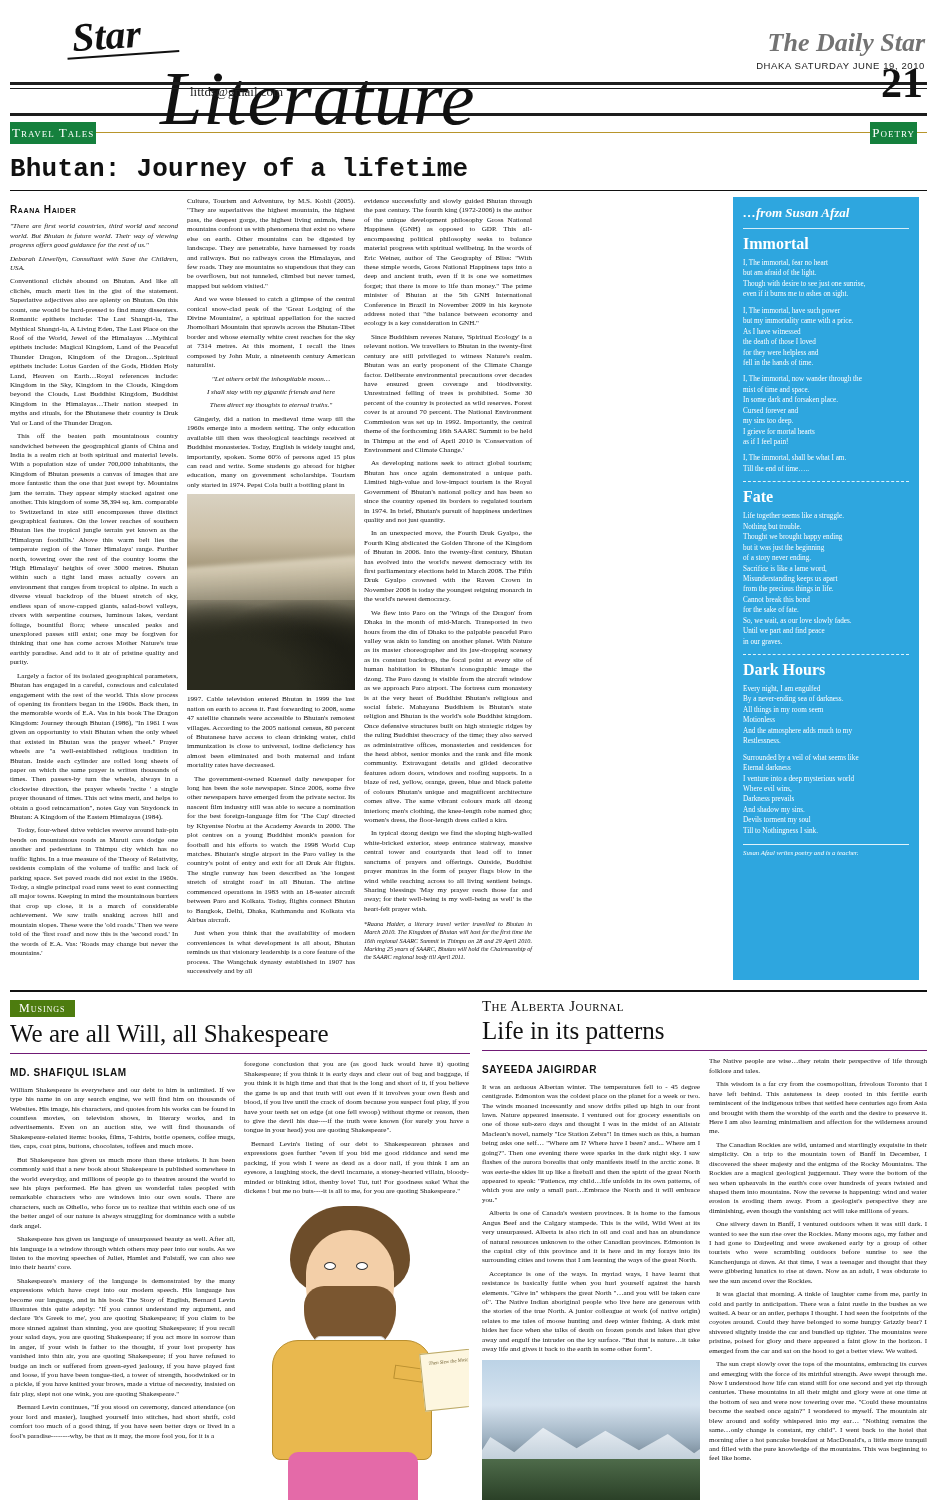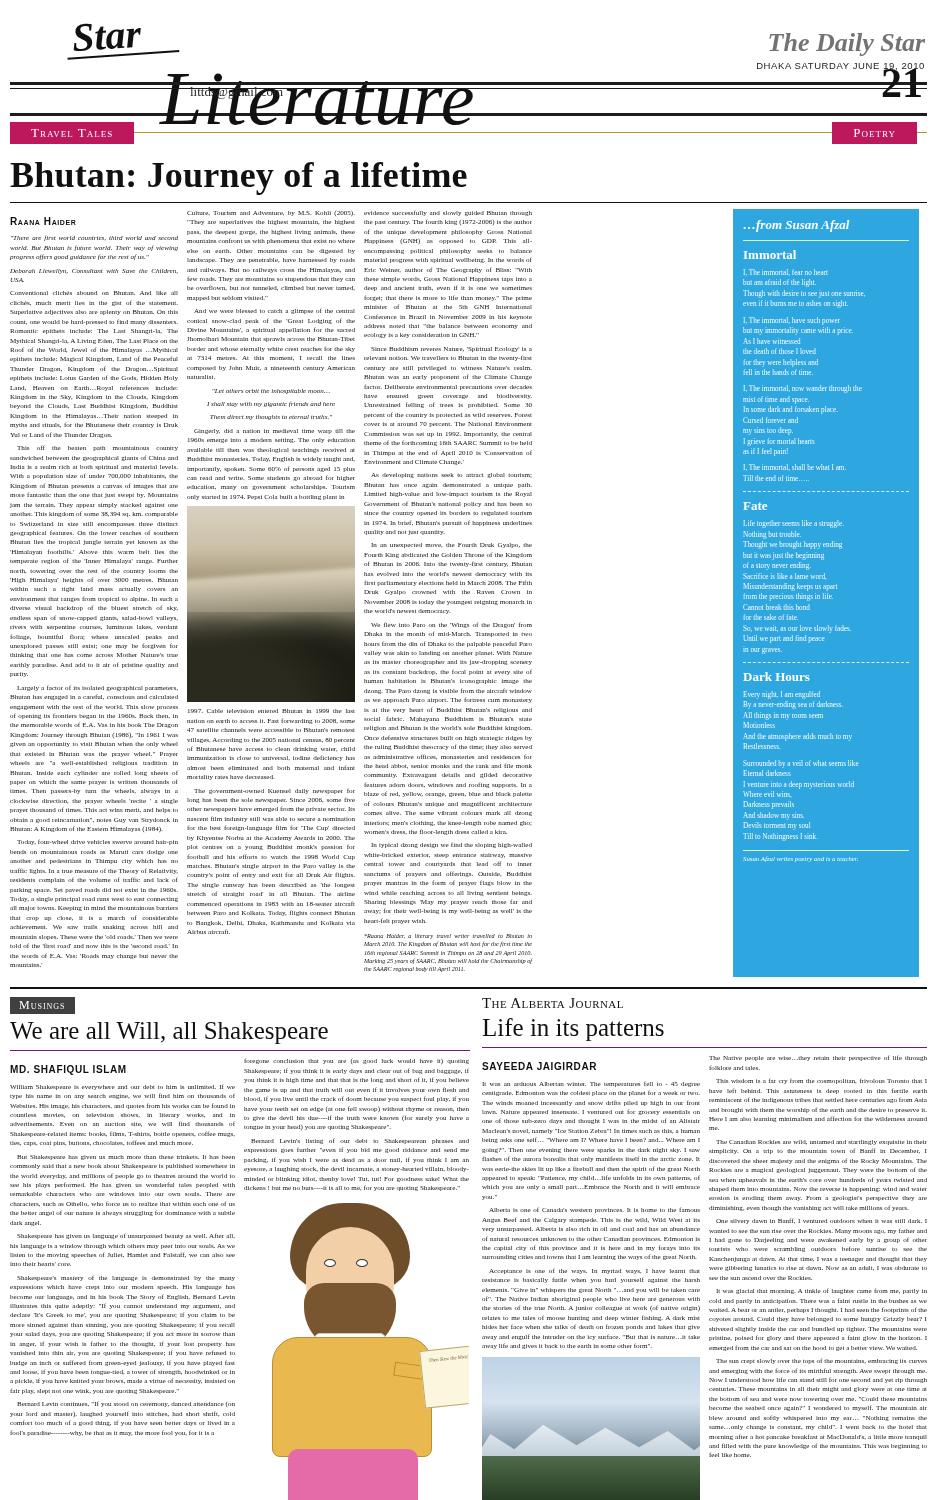--- a/index.html
+++ b/index.html
@@ -78,41 +78,41 @@
 
   
   .bar-row {
     position:relative;
     height:22px;
     margin-top:6px;
   }
   .bar-left, .bar-right {
     position:absolute; top:0;
     height:22px;
-    background:#be185d;
+    background:#15803d;
     color:#fff;
     font-family:"Liberation Serif", serif;
     font-variant:small-caps;
     font-size:13px;
     letter-spacing:1px;
     display:flex; align-items:center;
-    padding:0 21px;
+    padding:0 2px;
   }
   .bar-left { left:0; }
   .bar-right { right:10px;text-align:right; }
   .bar-line {
     position:absolute; left:0; right:0; top:10px;
     border-top:1px solid #b8952b;
     z-index:-1;
   }
 
   
   .headline {
-    font-family:Liberation Serif, serif;
-    font-size:36px; font-weight:700;
+    font-family:Liberation Mono, monospace;
+    font-size:26px; font-weight:700;
     margin:10px 0 6px 0;
     letter-spacing:.2px;
   }
   .byline {
     font-family:"Liberation Sans", sans-serif;
     font-variant:small-caps;
     font-size:10px;
     font-weight:700;
     letter-spacing:.6px;
     margin:6px 0 6px 0;
@@ -197,21 +197,21 @@
     padding:8px 10px 10px 10px;
     font-family:"Liberation Serif", serif;
   }
   .pb-head {
     font-size:13px; font-weight:700;
     border-bottom:1px solid rgba(255,255,255,.8);
     padding-bottom:7px; margin-bottom:6px;
     font-style:italic;
   }
   .pb-title {
-    font-size:13px; font-weight:700;
+    font-size:16px; font-weight:700;
     margin:6px 0 5px 0;
   }
   .pb-poem {
     font-size:7.2px;
     line-height:1.45;
   }
   .pb-poem .stz { margin-bottom:6px; }
   .pb-dash {
     border-top:1px dashed rgba(255,255,255,.85);
     margin:7px 0 5px 0;
@@ -228,21 +228,21 @@
     border-top:2px solid #111;
     padding-top:6px;
     display:flex;
     gap:12px;
   }
   .lower-left { width:460px; }
   .lower-right { width:445px; }
 
   .tag {
     display:inline-block;
-    background:#404040; color:#fff;
+    background:#4d7c0f; color:#fff;
     font-family:"Liberation Serif", serif;
     font-variant:small-caps; font-size:12px;
     letter-spacing:1px;
     padding:1px 9px;
     margin-bottom:3px;
   }
   .kicker {
     font-family:"Liberation Serif", serif;
     font-variant:small-caps;
     font-size:15px;
@@ -359,20 +359,21 @@
       <div class="col">
         <p class="first">Culture, Tourism and Adventure, by M.S. Kohli (2005). "They are superlatives  the highest mountain, the highest pass, the deepest gorge, the highest living animals, these mountains confront us with phenomena that exist no where else on earth. Other mountains can be digested by landscape. They are penetrable, have harnessed by roads and railways. But no railways cross the Himalayas, and few roads. They are mountains so stupendous that they can be overflown, but not tunneled, climbed but never tamed, mapped but seldom visited."</p>
         <p>And we were blessed to catch a glimpse of the central conical snow-clad peak of the  'Great Lodging of the Divine Mountains', a spiritual appellation for the sacred Jhomolhari Mountain that sprawls across the Bhutan-Tibet border and whose eternally white crest reaches for the sky at 7314 metres. At this moment, I recall the lines composed by John Muir, a nineteenth century American naturalist.</p>
         <p class="center ital">"Let others orbit the inhospitable moon…</p>
         <p class="center ital">I shall stay with my gigantic friends and here</p>
         <p class="center ital">Them direct my thoughts to eternal truths."</p>
         <p>Gingerly, did a nation in medieval time warp till the 1960s emerge into a modern setting. The only education available till then was theological teachings received at Buddhist monasteries. Today, English is widely taught and, importantly, spoken. Some 60% of persons aged 15 plus can read and write. Some students go abroad for higher education, many on government scholarships. Tourism only started in 1974. Pepsi Cola built a bottling plant in</p>
         <div class="photo"></div>
         <p class="first">1997. Cable television entered Bhutan in 1999  the last nation on earth to access it. Fast forwarding to 2008, some 47 satellite channels were accessible to Bhutan's remotest villages. According to the 2005 national census, 80 percent of Bhutanese have access to clean drinking water, child immunization is close to universal, iodine deficiency has almost been eliminated and both maternal and infant mortality rates have decreased.</p>
         <p>The government-owned Kuensel daily newspaper for long has been the sole newspaper. Since 2006, some five other newspapers have emerged from the private sector. Its nascent film industry still was able to secure a nomination for the best foreign-language film for 'The Cup' directed by Khyentse Norbu at the Academy Awards in 2000. The plot centres on a young Buddhist monk's passion for football and his efforts to watch the 1998 World Cup matches. Bhutan's single airport in the Paro valley is the country's point of entry and exit for all Druk Air flights. The single runway has been described as 'the longest stretch of straight road' in all Bhutan. The airline commenced operations in 1983 with an 18-seater aircraft between Paro and Kolkata. Today, flights connect Bhutan to Bangkok, Delhi, Dhaka, Kathmandu and Kolkata via Airbus aircraft.</p>
+        <p>Just when you think that the availability of modern conveniences is what development is all about, Bhutan reminds us that visionary leadership is a core feature of the process. The Wangchuk dynasty established in 1907 has successively and by all</p>
       </div>
 
       <div class="col">
         <p class="first">evidence successfully and slowly guided Bhutan through the past century. The fourth king (1972-2006) is the author of the unique development philosophy Gross National Happiness (GNH) as opposed to GDP. This all-encompassing political philosophy seeks to balance material progress with spiritual wellbeing. In the words of Eric Weiner, author of The Geography of Bliss: "With these simple words, Gross National Happiness taps into a deep and ancient truth, even if it is one we sometimes forget; that there is more to life than money." The prime minister of Bhutan at the 5th GNH International Conference in Brazil in November 2009 in his keynote address noted that "the balance between economy and ecology is a key consideration in GNH."</p>
         <p>Since Buddhism reveres Nature, 'Spiritual Ecology' is a relevant notion. We travellers to Bhutan in the twenty-first century are still privileged to witness Nature's realm. Bhutan was an early proponent of the Climate Change factor. Deliberate environmental precautions over decades have ensured green coverage and biodiversity. Unrestrained felling of trees is prohibited. Some 30 percent of the country is protected as wild reserves. Forest cover is at around 70 percent. The National Environment Commission was set up in 1992. Importantly, the central theme of the forthcoming 16th SAARC Summit to be held in Thimpu at the end of April 2010 is 'Conservation of Environment and Climate Change.'</p>
         <p>As developing nations seek to attract global tourism; Bhutan has once again demonstrated a unique path. Limited high-value and low-impact tourism is the Royal Government of Bhutan's national policy and has been so since the country opened its borders to regulated tourism in 1974. In brief, Bhutan's pursuit of happiness underlines quality and not just quantity.</p>
         <p>In an unexpected move, the Fourth Druk Gyalpo, the Fourth King abdicated the Golden Throne of the Kingdom of Bhutan in 2006. Into the twenty-first century, Bhutan has evolved into the world's newest democracy with its first parliamentary elections held in March 2008. The Fifth Druk Gyalpo crowned with the Raven Crown in November 2008 is today the youngest reigning monarch in the world's newest democracy.</p>
         <p>We flew into Paro on the 'Wings of the Dragon' from Dhaka in the month of mid-March. Transported in two hours from the din of Dhaka to the palpable peaceful Paro valley was akin to landing on another planet. With Nature as its master choreographer and its jaw-dropping scenery as its constant backdrop, the focal point at every site of human habitation is Bhutan's iconographic image  the dzong. The Paro dzong is visible from the aircraft window as we approach Paro airport. The fortress cum monastery is at the very heart of Buddhist Bhutan's religious and social fabric. Mahayana Buddhism is Bhutan's state religion and Bhutan is the world's sole Buddhist kingdom. Once defensive structures built on high strategic ridges by the ruling Buddhist theocracy of the time; they also served as administrative offices, monasteries and residences for the head abbot, senior monks and the rank and file monk community. Extravagant details and gilded decorative features adorn doors, windows and roofing supports. In a blaze of red, yellow, orange, green, blue and black palette of colours  Bhutan's unique and magnificent architecture comes alive. The same vibrant colours mark all dzong interiors; men's clothing, the knee-length robe named gho; women's dress, the floor-length dress called a kira.</p>
         <p>In typical dzong design  we find the sloping high-walled white-bricked exterior, steep entrance stairway, massive central tower and courtyards that lead off to inner sanctums of prayers and offerings. Outside, Buddhist prayer mantras in the form of prayer flags blow in the wind while reaching across to all living sentient beings. Sharing blessings 'May my prayer reach those far and away; for their well-being is my well-being as well' is the heart-felt prayer wish.</p>
         <p class="note" style="font-style:italic;font-size:6.2px;text-indent:0;margin-top:6px;">*Raana Haider, a literary travel writer travelled to Bhutan in March 2010. The Kingdom of Bhutan will host for the first time the 16th regional SAARC Summit in Thimpu on 28 and 29 April 2010. Marking 25 years of SAARC, Bhutan will hold the Chairmanship of the SAARC regional body till April 2011.</p>

